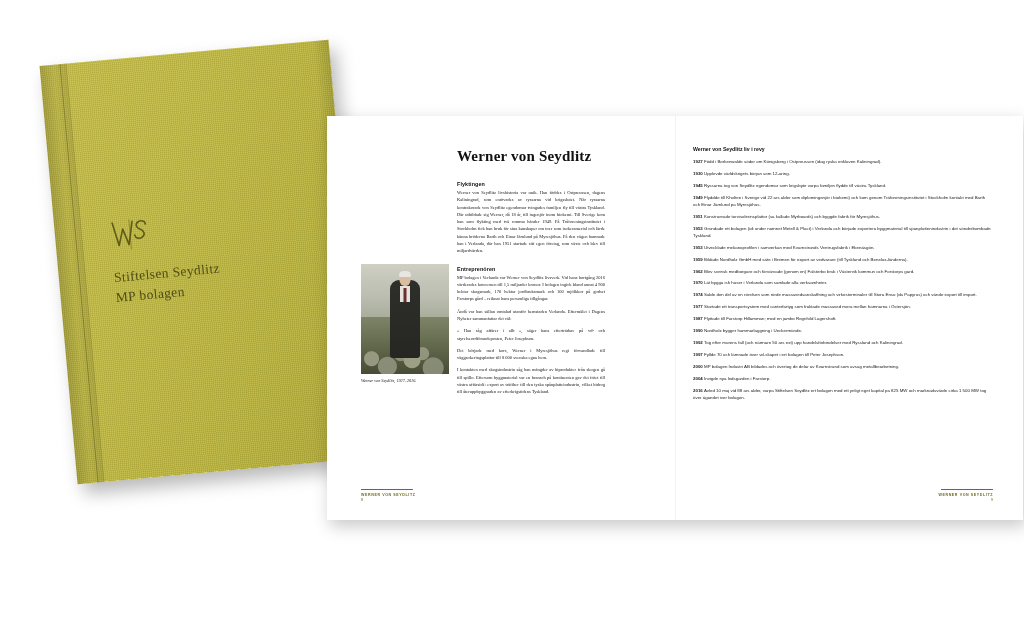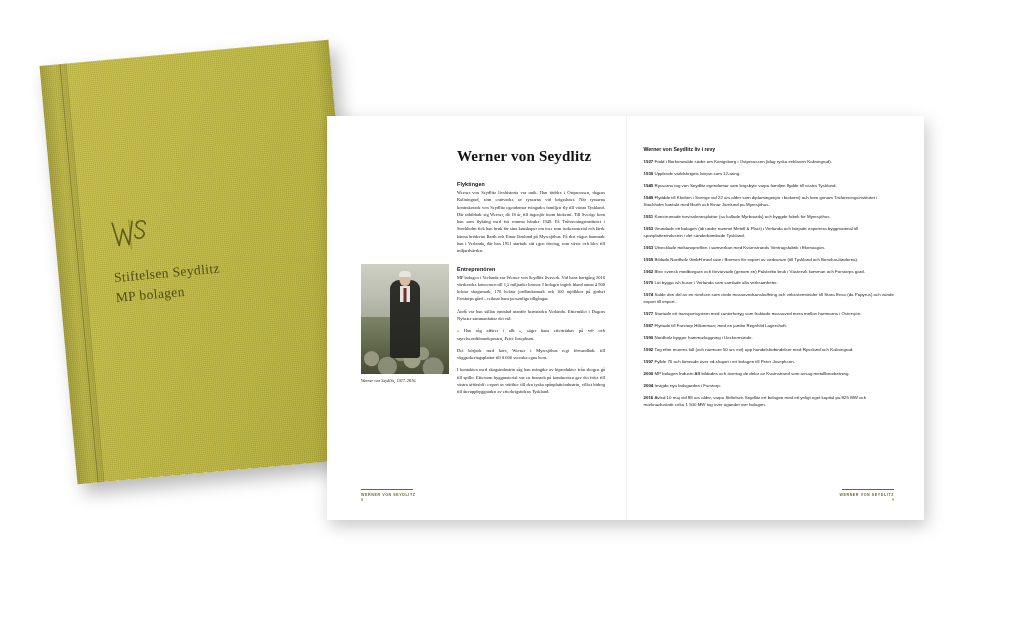--- a/index.html
+++ b/index.html
@@ -77,21 +77,21 @@
     line-height: 1.45;
     color: #4f4c16;
   }
   #cover-title .l2 { display: block; }
 
   
   #spread {
     position: absolute;
     left: 327px;
     top: 116px;
-    width: 597px;
+    width: 696px;
     height: 404px;
     background: #ffffff;
     box-shadow: 3px 6px 16px rgba(0,0,0,0.22);
   }
   #gutter {
     position: absolute;
     left: 50%;
     top: 0;
     bottom: 0;
     width: 1px;

